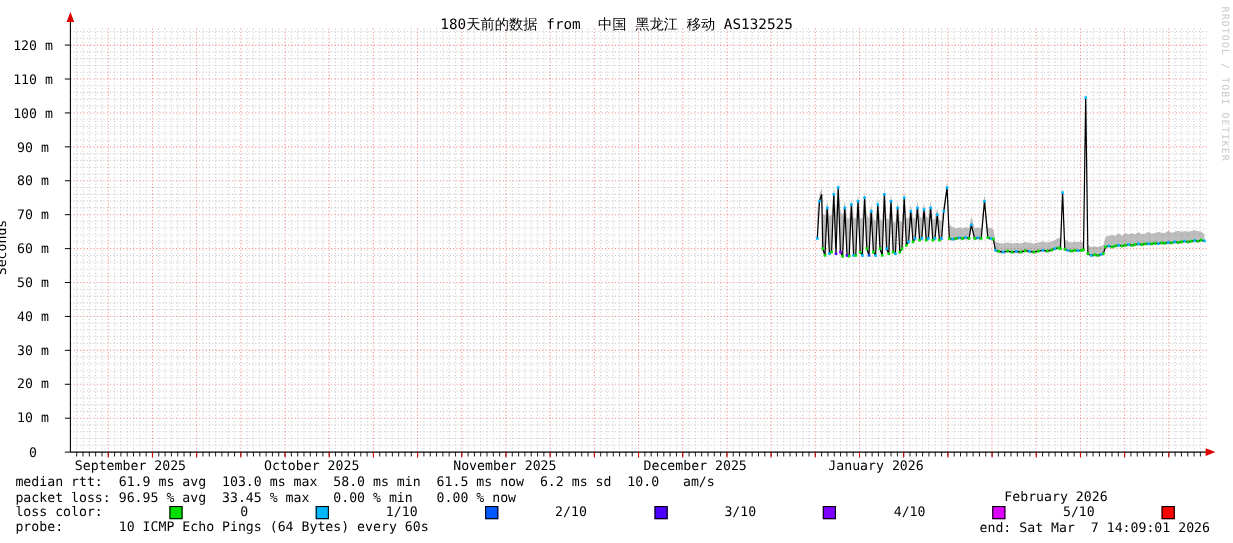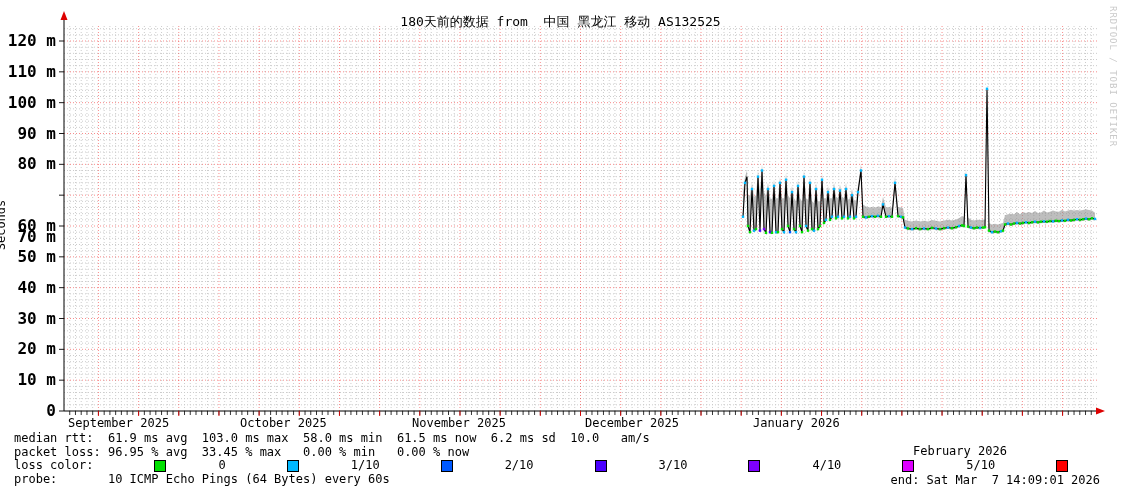--- a/index.html
+++ b/index.html
@@ -4,21 +4,21 @@
 <style>
   html,body{margin:0;padding:0;background:#fff;}
   #graph{position:relative;width:1121px;height:494px;background:#fff;overflow:hidden;
          font-family:"DejaVu Sans Mono","Liberation Mono",monospace;color:#000;}
   #title{position:absolute;top:13px;left:0;width:1121px;text-align:center;
          font-size:13px;white-space:pre;}
   #watermark{position:absolute;top:6px;right:3px;writing-mode:vertical-rl;
          font-size:9px;letter-spacing:1px;color:#c9c9c9;}
   #ylabel{position:absolute;left:-24px;top:218px;transform:rotate(-90deg);
          font-size:12px;}
-  .ytick{position:absolute;width:52px;text-align:right;font-size:16px;line-height:12px;font-weight:bold;}
+  .ytick{position:absolute;width:52px;text-align:center;font-size:12px;line-height:12px;}
   .xtick{position:absolute;top:416px;font-size:12px;white-space:pre;}
   svg{position:absolute;top:0;left:0;}
   .statline{position:absolute;left:14px;font-size:12px;line-height:13px;white-space:pre;}
   #lossrow{position:absolute;left:14px;top:459px;font-size:12px;line-height:13px;
            display:flex;align-items:center;gap:47px;}
   #lossrow .lbl{white-space:pre;}
   .swatch{display:inline-block;width:10px;height:10px;border:1px solid #000;
           margin:0 5px 0 14px;flex:none;}
   .swlabel{white-space:pre;}
   #endtime{position:absolute;right:21px;top:473px;font-size:12px;white-space:pre;}
@@ -634,21 +634,21 @@
       <line x1="59" y1="71.83333333333331" x2="64" y2="71.83333333333331" stroke="#000000" stroke-width="0.9"></line>
       <line x1="59" y1="41" x2="64" y2="41" stroke="#000000" stroke-width="0.9"></line>
     </svg>
 
   <div id="yticks">
       <div class="ytick" style="left: 4px; top: 35px;">120 m</div>
       <div class="ytick" style="left: 4px; top: 65.8333px;">110 m</div>
       <div class="ytick" style="left: 4px; top: 96.6667px;">100 m</div>
       <div class="ytick" style="left: 4px; top: 127.5px;">90 m</div>
       <div class="ytick" style="left: 4px; top: 158.333px;">80 m</div>
-      <div class="ytick" style="left: 4px; top: 189.167px; margin-top: 42px;">70 m</div>
+      <div class="ytick" style="left: 4px; top: 189.167px;">70 m</div>
       <div class="ytick" style="left: 4px; top: 220px;">60 m</div>
       <div class="ytick" style="left: 4px; top: 250.833px;">50 m</div>
       <div class="ytick" style="left: 4px; top: 281.667px;">40 m</div>
       <div class="ytick" style="left: 4px; top: 312.5px;">30 m</div>
       <div class="ytick" style="left: 4px; top: 343.333px;">20 m</div>
       <div class="ytick" style="left: 4px; top: 374.167px;">10 m</div>
       <div class="ytick" style="left: 4px; top: 405px;">0</div>
     </div>
   <div id="xticks">
       <div class="xtick" style="left: 68px;">September 2025</div>

